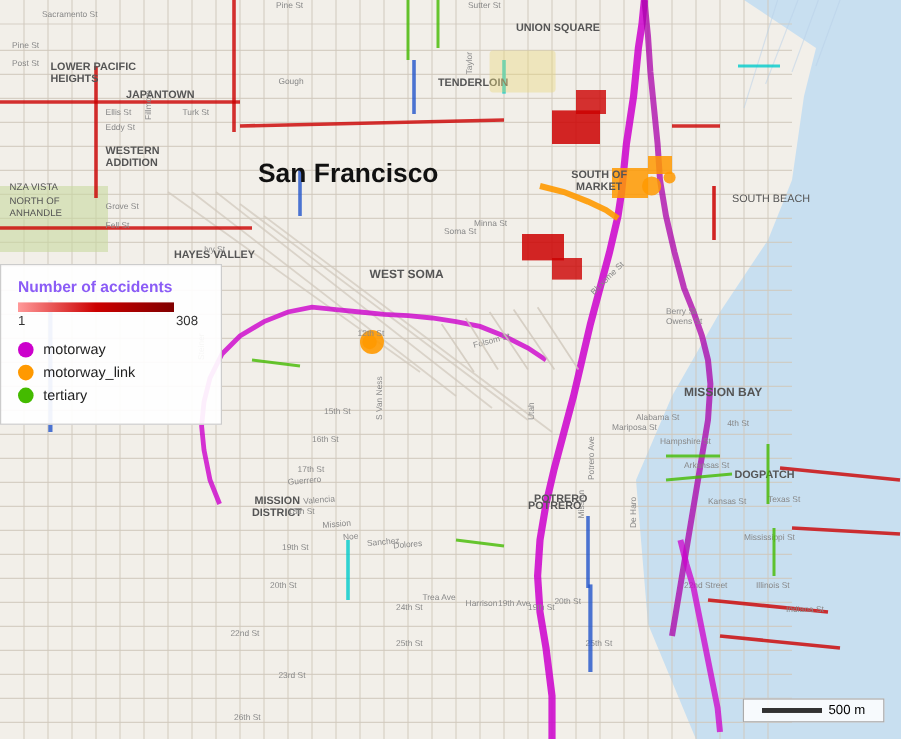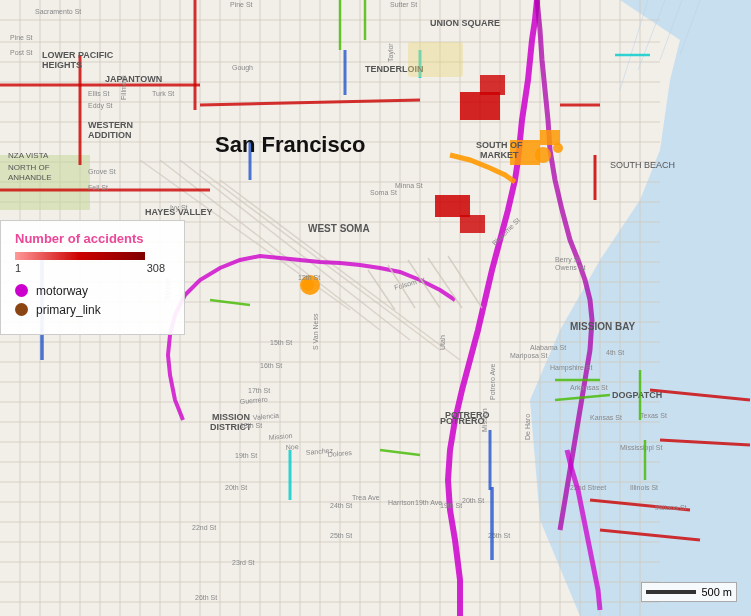--- a/index.html
+++ b/index.html
@@ -27,40 +27,40 @@
       background: rgba(255,255,255,0.92);
       border: 1px solid #ccc;
       padding: 10px 14px 12px 14px;
       min-width: 185px;
       z-index: 10;
     }
 
     .legend-section-title {
       font-size: 13px;
       font-weight: bold;
-      color: #ec4899;
+      color: #8b5cf6;
       margin-bottom: 6px;
     }
 
     .accidents-labels {
       display: flex;
       justify-content: space-between;
       width: 150px;
       font-size: 11px;
       color: #333;
       margin-bottom: 10px;
     }
 
     .road-type-section {
       margin-top: 4px;
     }
 
     .legend-item {
       display: flex;
-      align-items: flex-start;
+      align-items: flex-end;
       margin-bottom: 5px;
     }
 
     .legend-dot {
       width: 13px;
       height: 13px;
       border-radius: 50%;
       margin-right: 8px;
       flex-shrink: 0;
     }
@@ -69,21 +69,21 @@
       font-size: 12px;
       color: #222;
     }
 
     
     #scale-bar {
       position: absolute;
       bottom: 14px;
       right: 14px;
       background: rgba(255,255,255,0.85);
-      padding: 3px 4px;
+      padding: 3px 15px;
       font-size: 11px;
       border: 1px solid #aaa;
       z-index: 10;
       display: flex;
       align-items: center;
       gap: 5px;
     }
 
     .scale-line {
       width: 50px;
@@ -381,22 +381,26 @@
       <span>308</span>
     </div>
 
     <div class="road-type-section">
 
       <div class="legend-item">
         <div class="legend-dot" style="background:#cc00cc;"></div>
         <span class="legend-label">motorway</span>
       </div>
       <div class="legend-item">
-        <div class="legend-dot" style="background:#8B4513;"></div>
-        <span class="legend-label">primary_link</span>
+        <div class="legend-dot" style="background:#ff9900;"></div>
+        <span class="legend-label">motorway_link</span>
+      </div>
+      <div class="legend-item">
+        <div class="legend-dot" style="background:#44bb00;"></div>
+        <span class="legend-label">tertiary</span>
       </div>
     </div>
   </div>
 
   <div id="scale-bar">
     <div class="scale-line"></div>
     <span>500 m</span>
   </div>
 </div>
 

